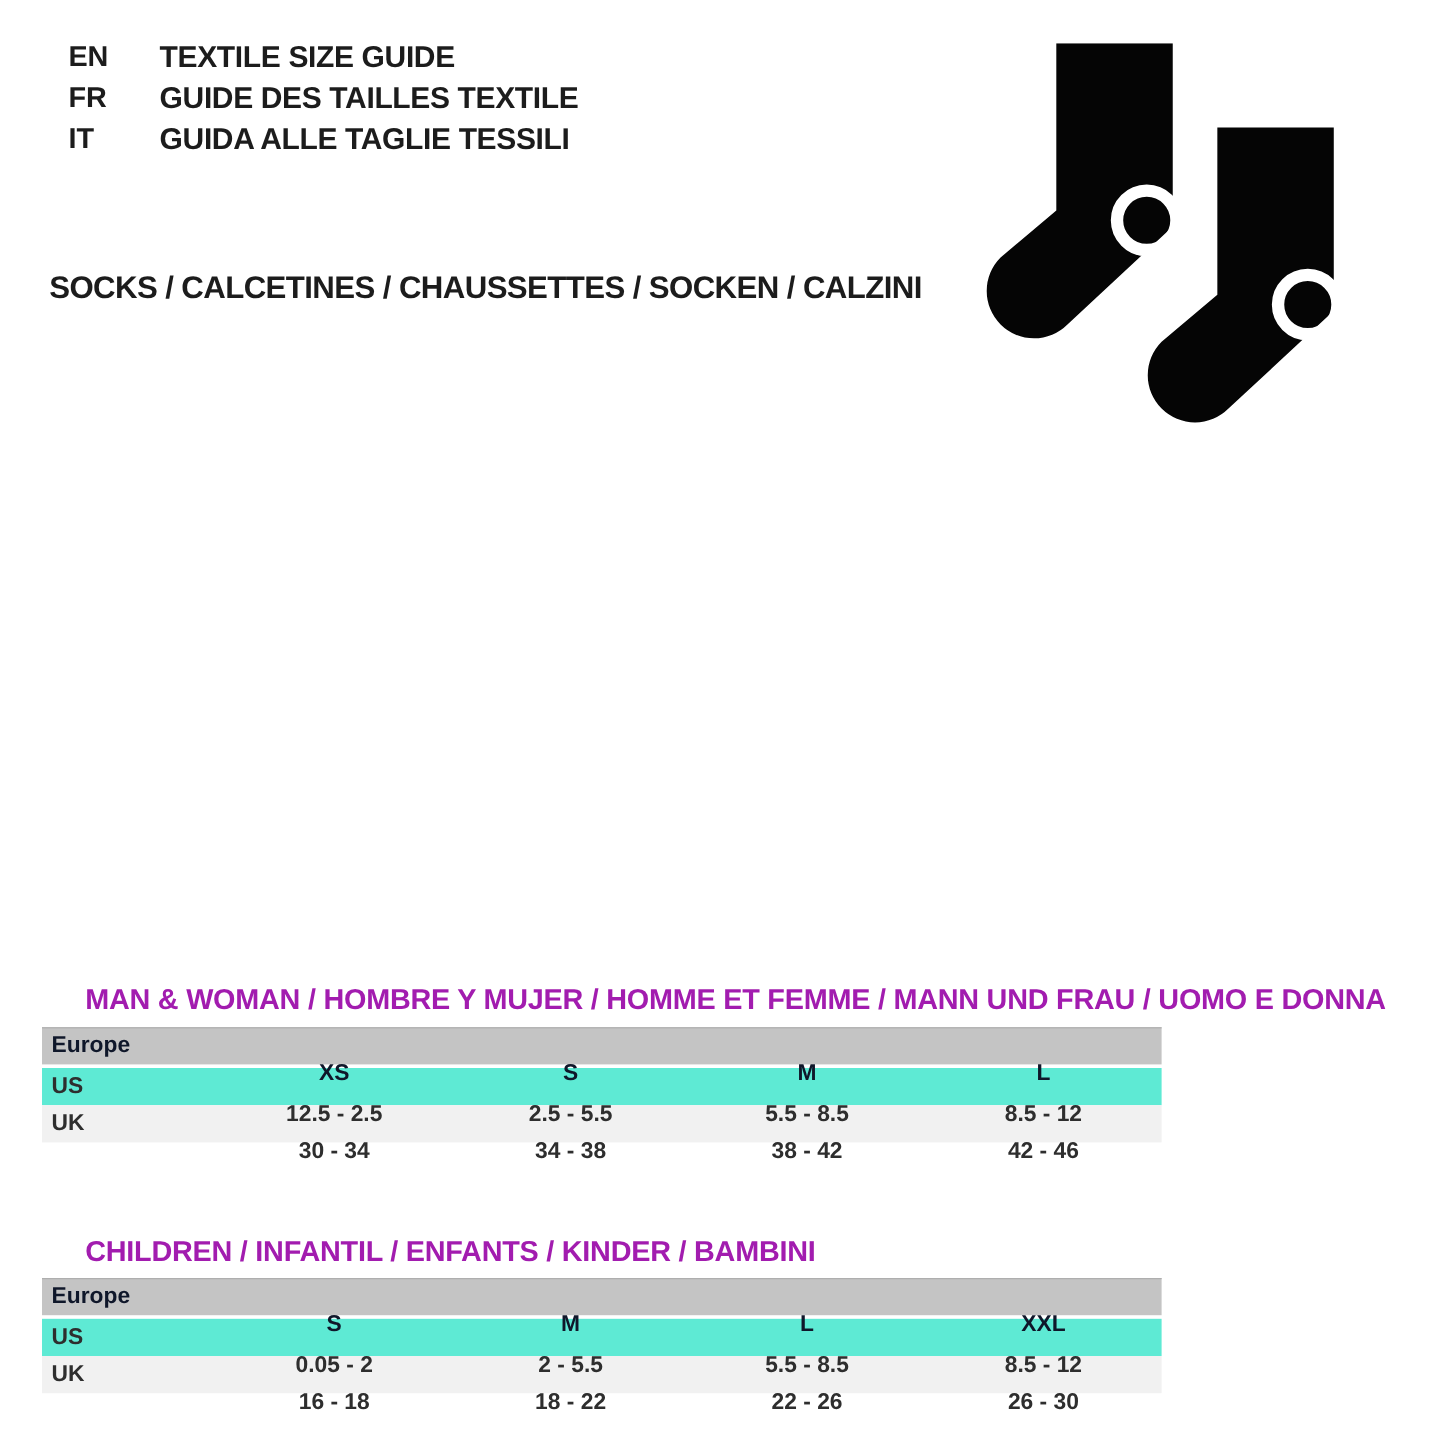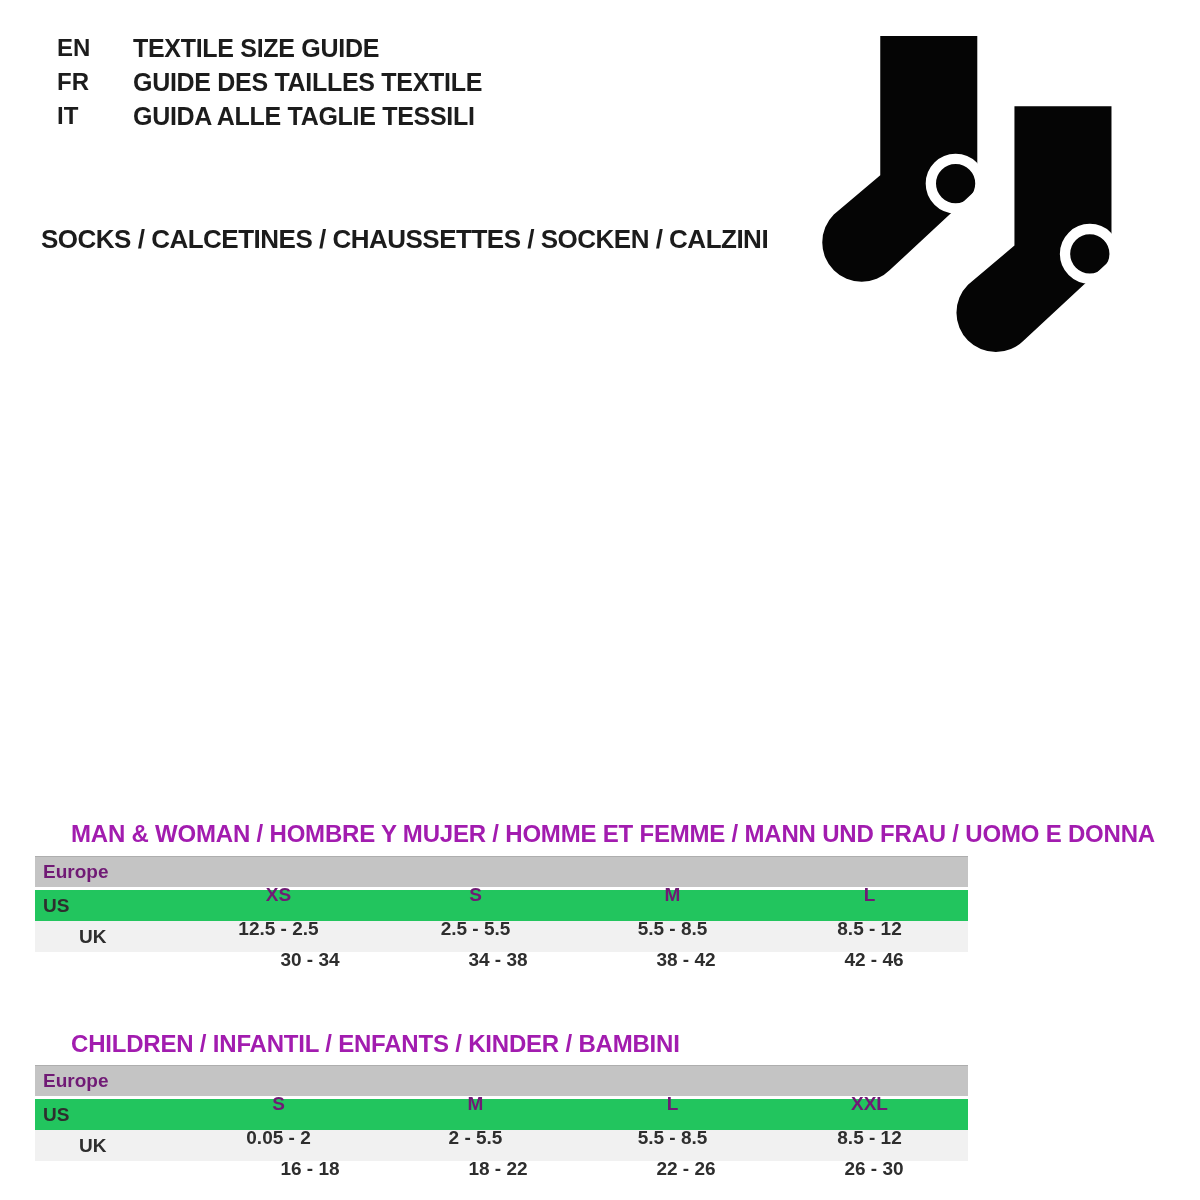--- a/index.html
+++ b/index.html
@@ -21,23 +21,23 @@
   
   .section-title { position: absolute; left: 40px; font-size: 24px; font-weight: 700; letter-spacing: -0.2px; color: #a21caf; margin-left: 31px; }
   .title-adult { top: 820px; }
   .title-children { top: 1030px; }
 
   
   .size-table { position: absolute; left: 35px; width: 933px; }
   .table-adult { top: 856px; }
   .table-children { top: 1065px; }
   .t-row { display: flex; height: 31px; align-items: center; font-size: 19px; font-weight: 700; color: #2e2e2e; }
-  .t-head { background: #c4c4c4; border-top: 1px solid #aeaeae; margin-bottom: 3px; color: #701a75; }
-  .t-white { background: #22c55e; }
-  .t-gray { background: #f1f1f1; padding-left: 36px; }
+  .t-head { background: #c4c4c4; border-top: 1px solid #aeaeae; margin-bottom: 3px; color: #0f172a; }
+  .t-white { background: #5eead4; }
+  .t-gray { background: #f1f1f1; }
   .c-label { width: 145px; padding-left: 8px; text-align: left; }
   .c-data { flex: 1; text-align: center; margin-top: 46px; }
 </style>
 </head>
 <body>
 
 <div class="lang-list">
   <div class="lang-row">
     <span class="lang-code">EN</span>
     <span class="lang-title">TEXTILE SIZE GUIDE</span>

